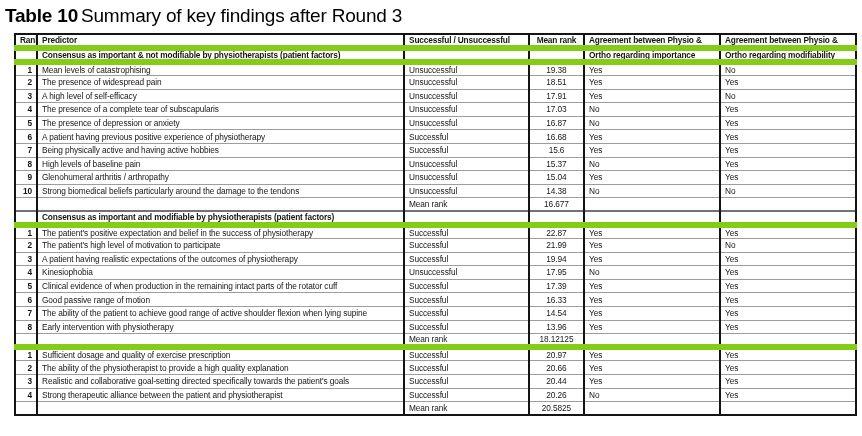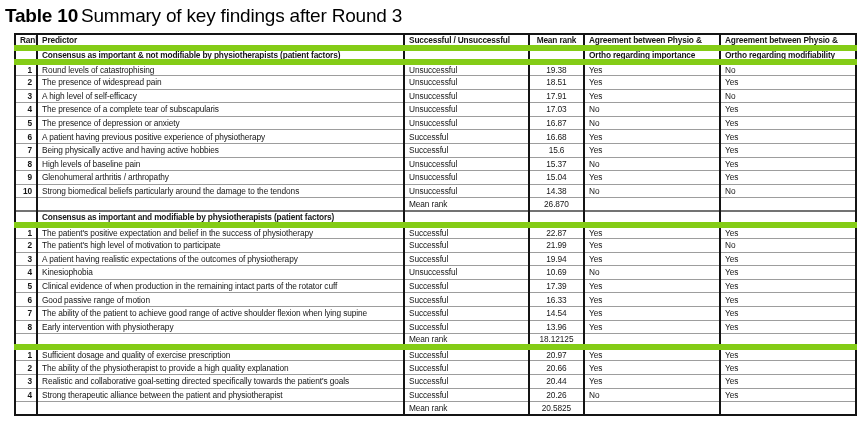--- a/index.html
+++ b/index.html
@@ -75,21 +75,21 @@
       <tr class="rt-dark">
         <td class="c-rank"></td>
         <td class="bold">Consensus as important &amp; not modifiable by physiotherapists (patient factors)</td>
         <td></td>
         <td class="c-mean"></td>
         <td class="bold">Ortho regarding importance</td>
         <td class="bold">Ortho regarding modifiability</td>
       </tr>
       <tr class="rt-dark">
         <td class="c-rank bold">1</td>
-        <td>Round levels of catastrophising</td>
+        <td>Mean levels of catastrophising</td>
         <td>Unsuccessful</td>
         <td class="c-mean">19.38</td>
         <td>Yes</td>
         <td>No</td>
       </tr>
       <tr class="rt-thin">
         <td class="c-rank bold">2</td>
         <td>The presence of widespread pain</td>
         <td>Unsuccessful</td>
         <td class="c-mean">18.51</td>
@@ -157,21 +157,21 @@
         <td>Strong biomedical beliefs particularly around the damage to the tendons</td>
         <td>Unsuccessful</td>
         <td class="c-mean">14.38</td>
         <td>No</td>
         <td>No</td>
       </tr>
       <tr class="rt-thin">
         <td class="c-rank"></td>
         <td></td>
         <td>Mean rank</td>
-        <td class="c-mean">26.870</td>
+        <td class="c-mean">16.677</td>
         <td></td>
         <td></td>
       </tr>
       <tr class="rt-thick">
         <td class="c-rank"></td>
         <td class="bold">Consensus as important and modifiable by physiotherapists (patient factors)</td>
         <td></td>
         <td class="c-mean"></td>
         <td class="bold"></td>
         <td class="bold"></td>
@@ -197,21 +197,21 @@
         <td>A patient having realistic expectations of the outcomes of physiotherapy</td>
         <td>Successful</td>
         <td class="c-mean">19.94</td>
         <td>Yes</td>
         <td>Yes</td>
       </tr>
       <tr class="rt-thin">
         <td class="c-rank bold">4</td>
         <td>Kinesiophobia</td>
         <td>Unsuccessful</td>
-        <td class="c-mean">10.69</td>
+        <td class="c-mean">17.95</td>
         <td>No</td>
         <td>Yes</td>
       </tr>
       <tr class="rt-thin">
         <td class="c-rank bold">5</td>
         <td>Clinical evidence of when production in the remaining intact parts of the rotator cuff</td>
         <td>Successful</td>
         <td class="c-mean">17.39</td>
         <td>Yes</td>
         <td>Yes</td>

